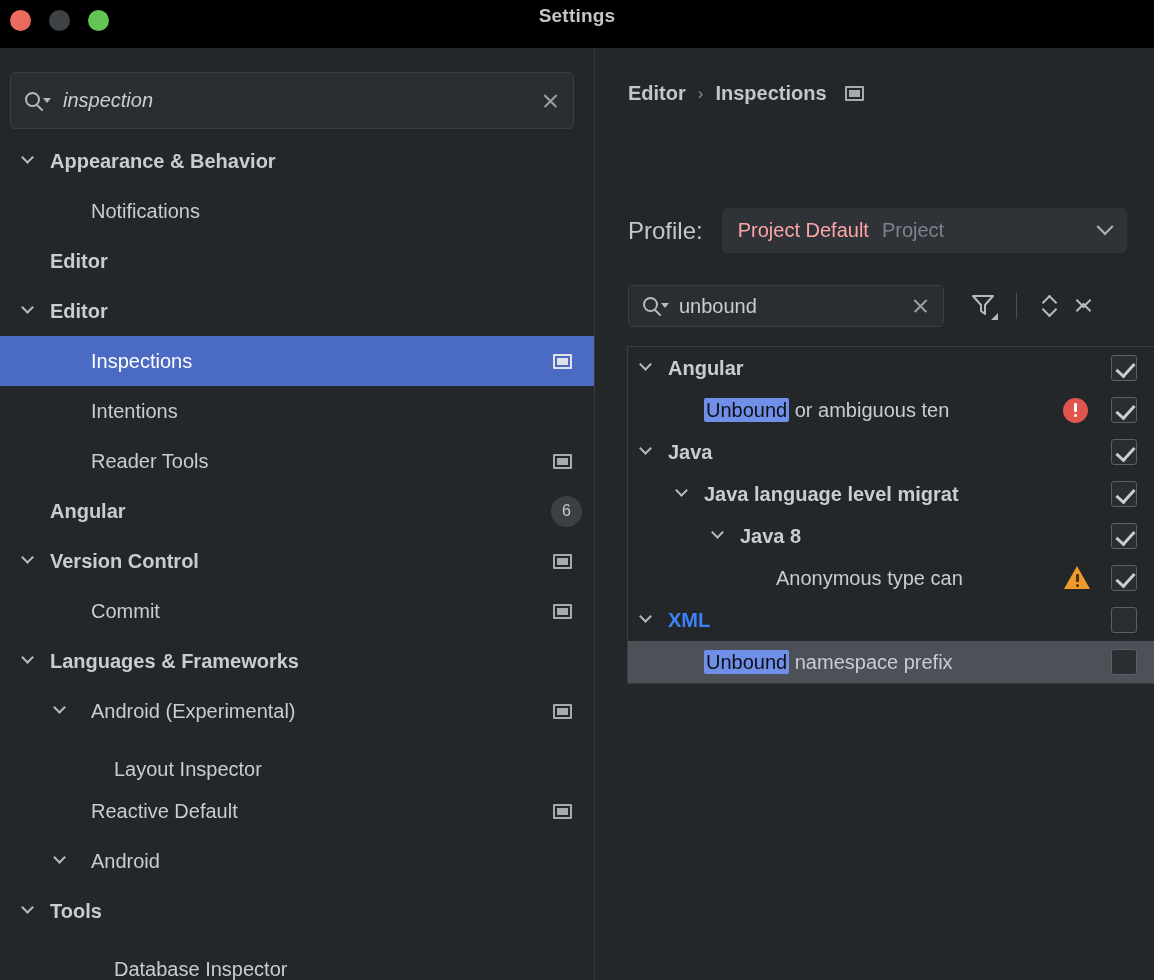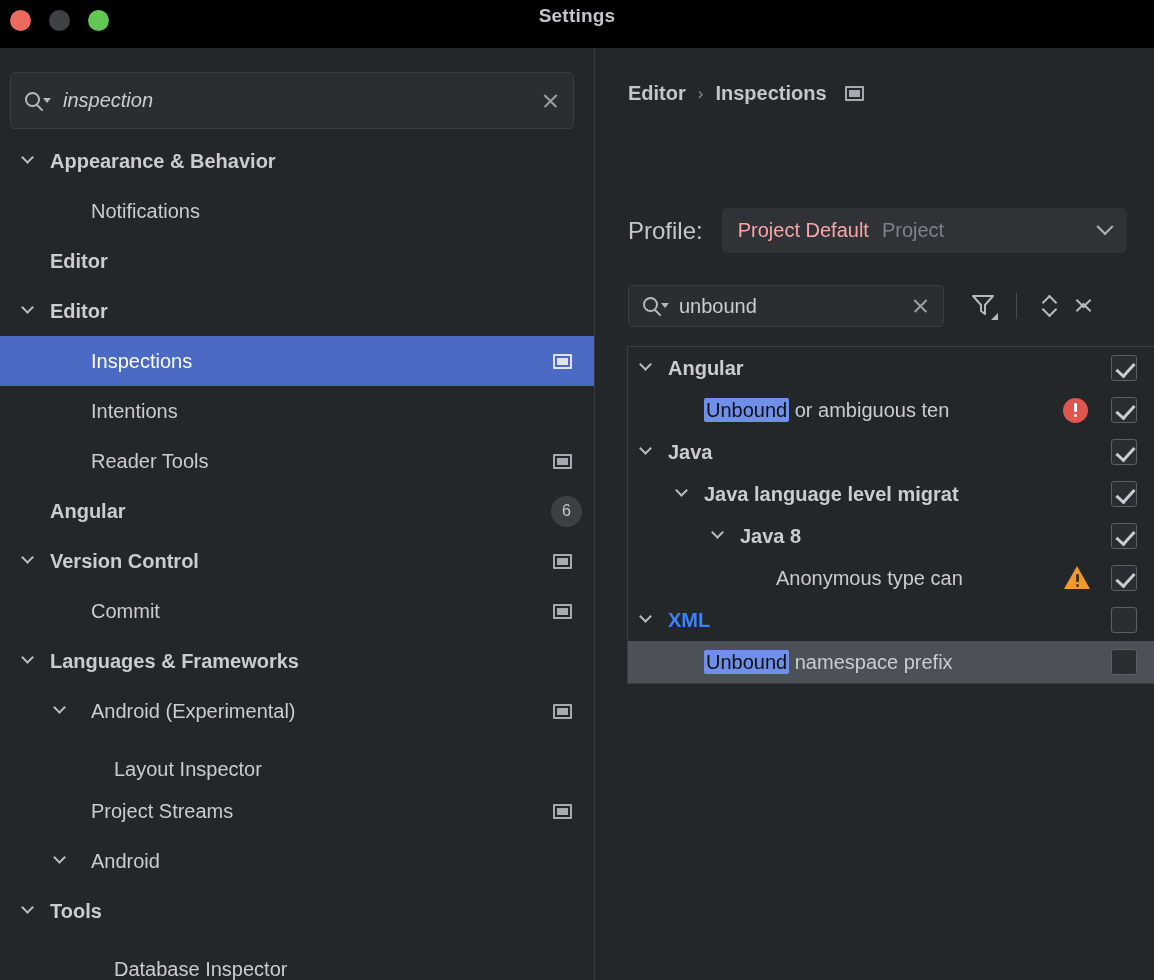--- a/index.html
+++ b/index.html
@@ -312,21 +312,21 @@
           <span class="chev">
             <i class="chev-glyph"></i>
           </span>
           <span class="nav-label">Android (Experimental)</span>
           <span class="win-icon"></span>
         </div>
         <div class="nav-row d2">
           <span class="nav-label">Layout Inspector</span>
         </div>
         <div class="nav-row d1">
-          <span class="nav-label">Project Streams</span>
+          <span class="nav-label">Reactive Default</span>
           <span class="win-icon"></span>
         </div>
         <div class="nav-row d1">
           <span class="chev">
             <i class="chev-glyph"></i>
           </span>
           <span class="nav-label">Android</span>
         </div>
         <div class="nav-row d0 bold">
           <span class="chev">

